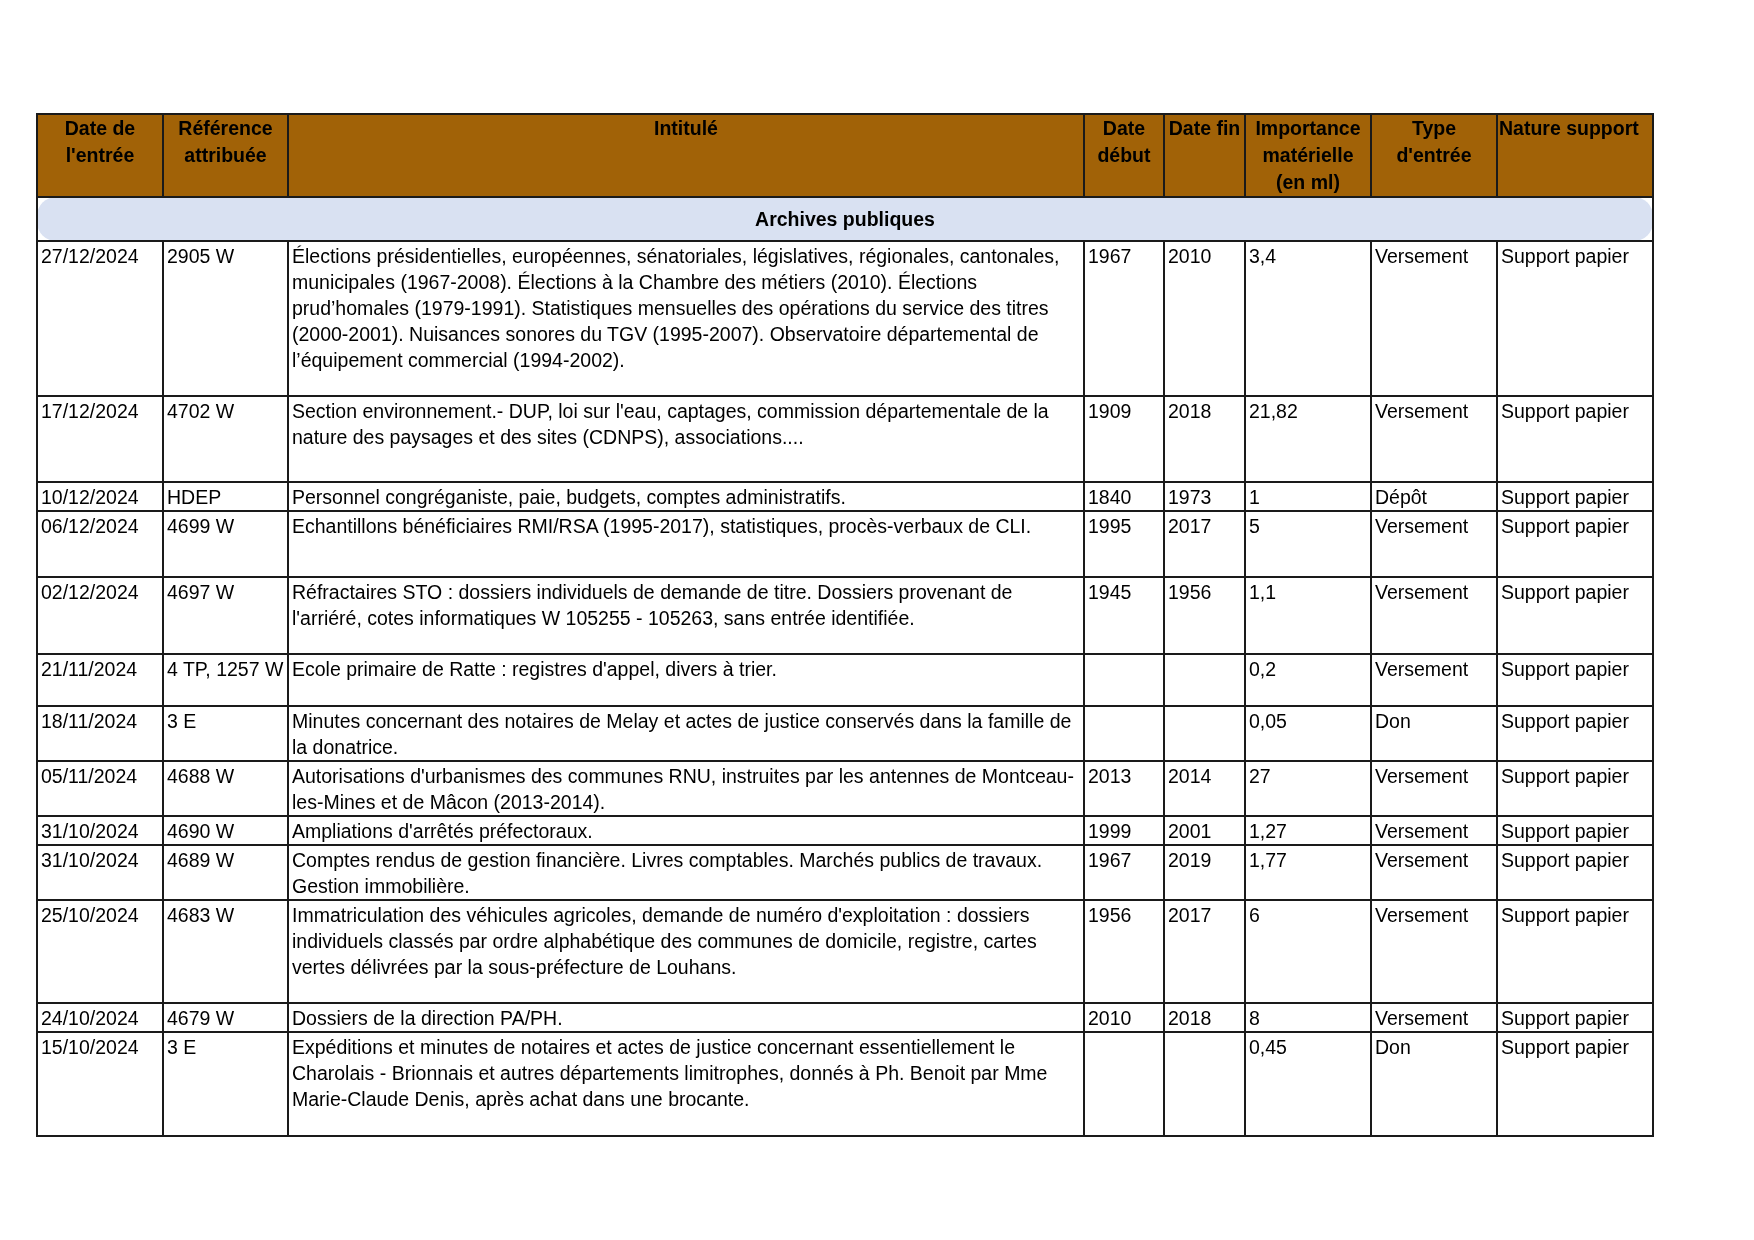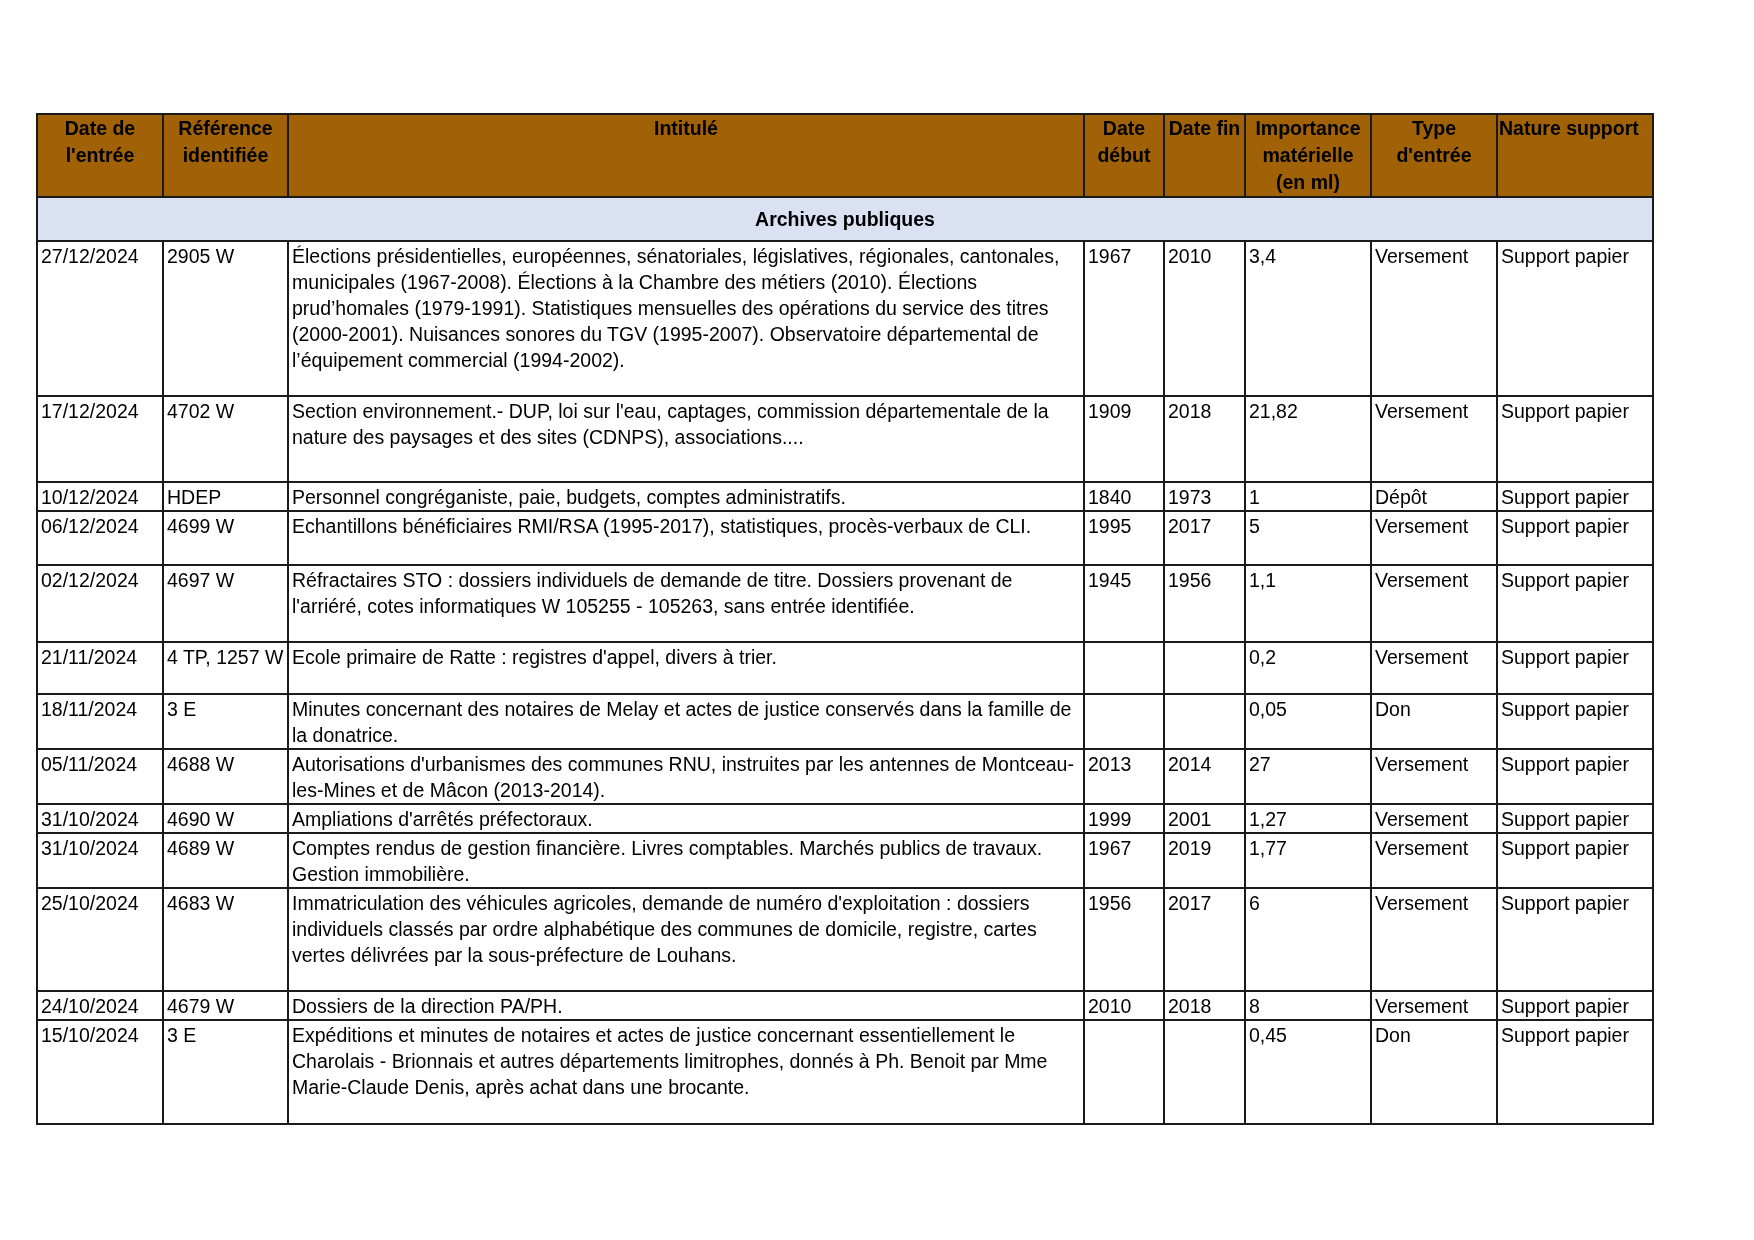--- a/index.html
+++ b/index.html
@@ -20,41 +20,41 @@
     word-wrap: break-word;
   }
   table.grid th {
     background: #a16207; font-weight: bold; text-align: center;
     padding-top: 0px; line-height: 27px;
   }
   table.grid th.nature { text-align: left; white-space: nowrap; padding-left: 1px; }
   tr.head { height: 80px; }
   tr.section td {
     background: #d9e1f2; font-weight: bold; text-align: center;
-    vertical-align: middle; height: 42px; padding: 0;
+    vertical-align: middle; height: 42px; padding: 0; border-radius: 19px;
   }
 </style>
 </head>
 <body>
 
 <table class="grid">
   <colgroup>
     <col style="width:126px">
       <col style="width:125px">
       <col style="width:796px">
     <col style="width:80px">
       <col style="width:81px">
       <col style="width:126px">
     <col style="width:126px">
       <col style="width:156px">
   </colgroup>
   <thead>
     <tr class="head">
       <th>Date de l'entrée</th>
-      <th>Référence identifiée</th>
+      <th>Référence attribuée</th>
       <th>Intitulé</th>
       <th>Date début</th>
       <th>Date fin</th>
       <th>Importance matérielle (en ml)</th>
       <th>Type d'entrée</th>
       <th class="nature">Nature support</th>
     </tr>
   </thead>
   <tbody id="tbody">
     <tr class="section">
@@ -83,21 +83,21 @@
       <tr style="height: 26px;">
         <td>10/12/2024</td>
         <td>HDEP</td>
         <td>Personnel congréganiste, paie, budgets, comptes administratifs.</td>
         <td>1840</td>
         <td>1973</td>
         <td>1</td>
         <td>Dépôt</td>
         <td>Support papier</td>
       </tr>
-      <tr style="height: 54px;">
+      <tr style="height: 66px;">
         <td>06/12/2024</td>
         <td>4699 W</td>
         <td>Echantillons bénéficiaires RMI/RSA (1995-2017), statistiques, procès-verbaux de CLI.</td>
         <td>1995</td>
         <td>2017</td>
         <td>5</td>
         <td>Versement</td>
         <td>Support papier</td>
       </tr>
       <tr style="height: 77px;">

